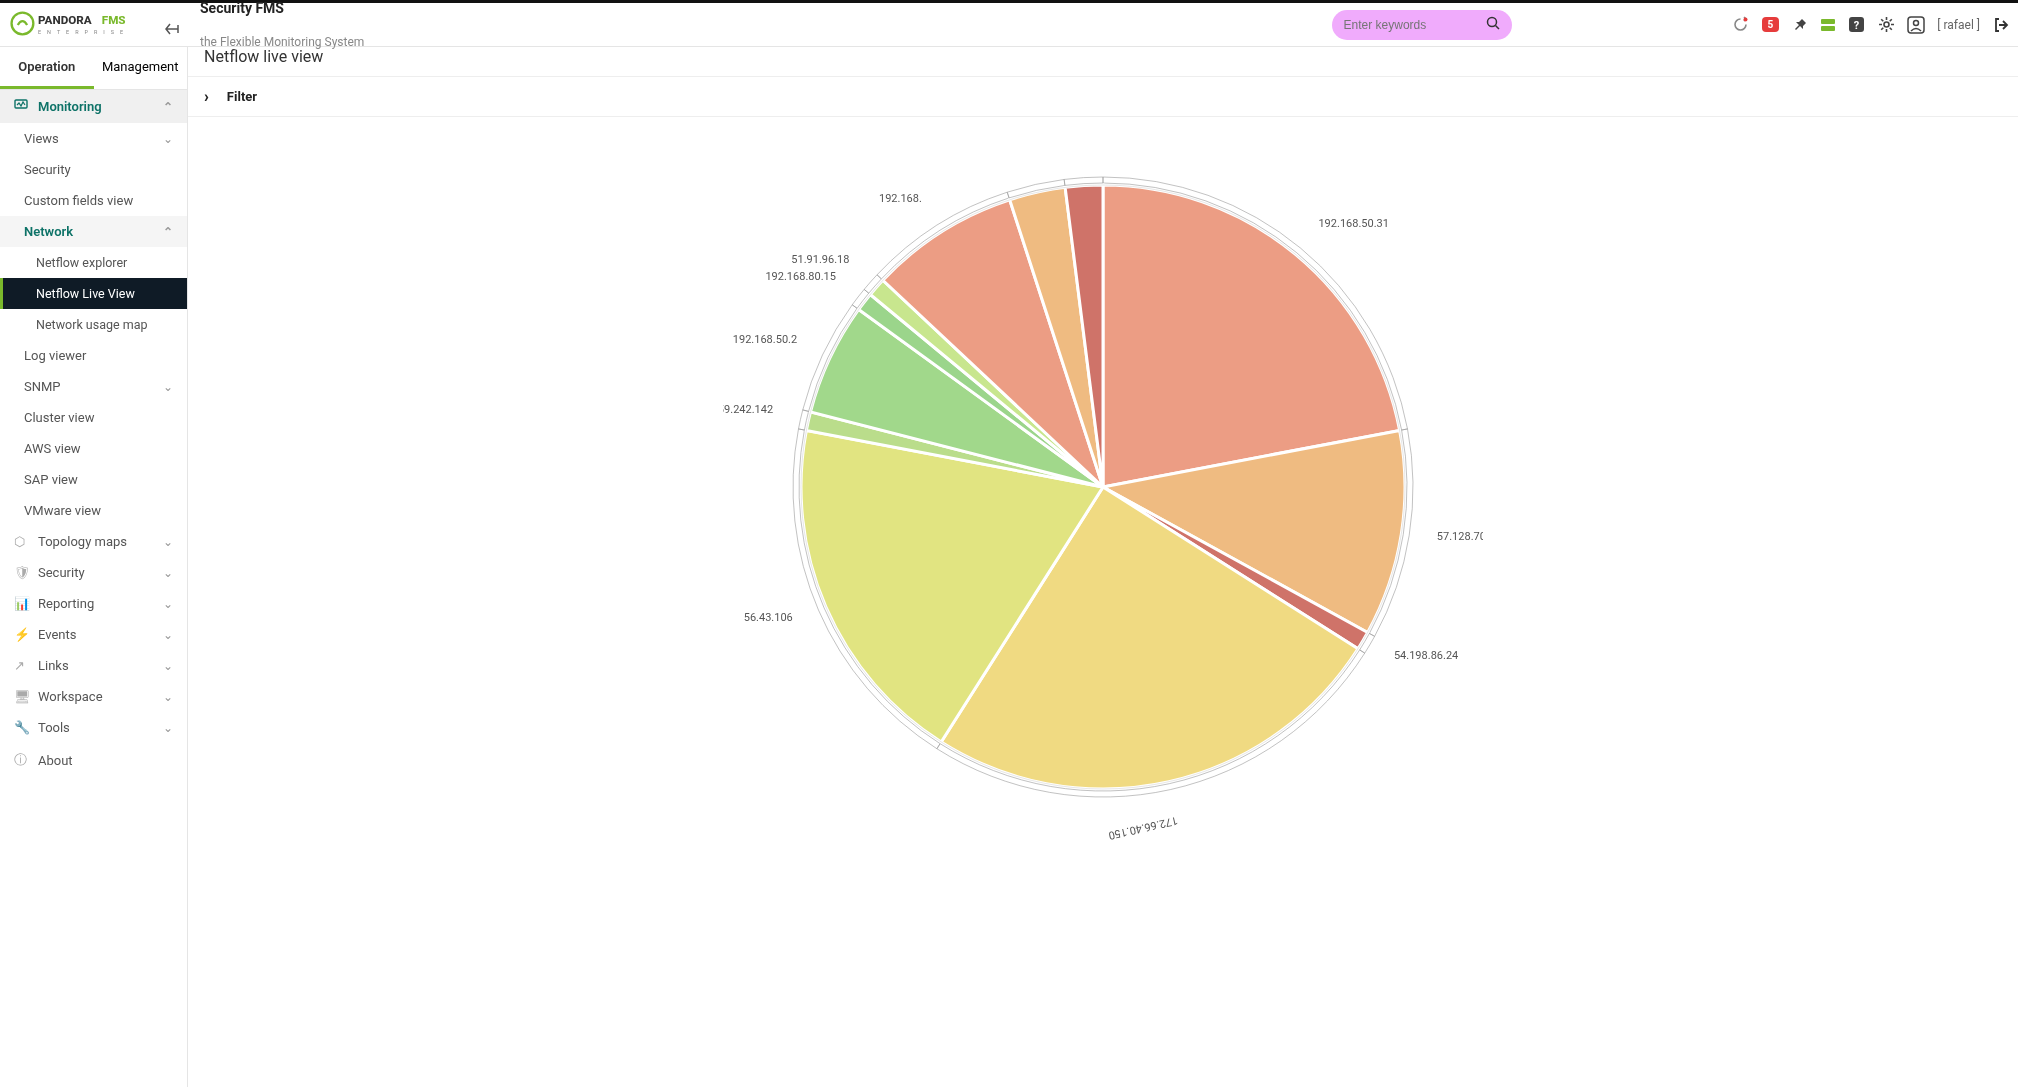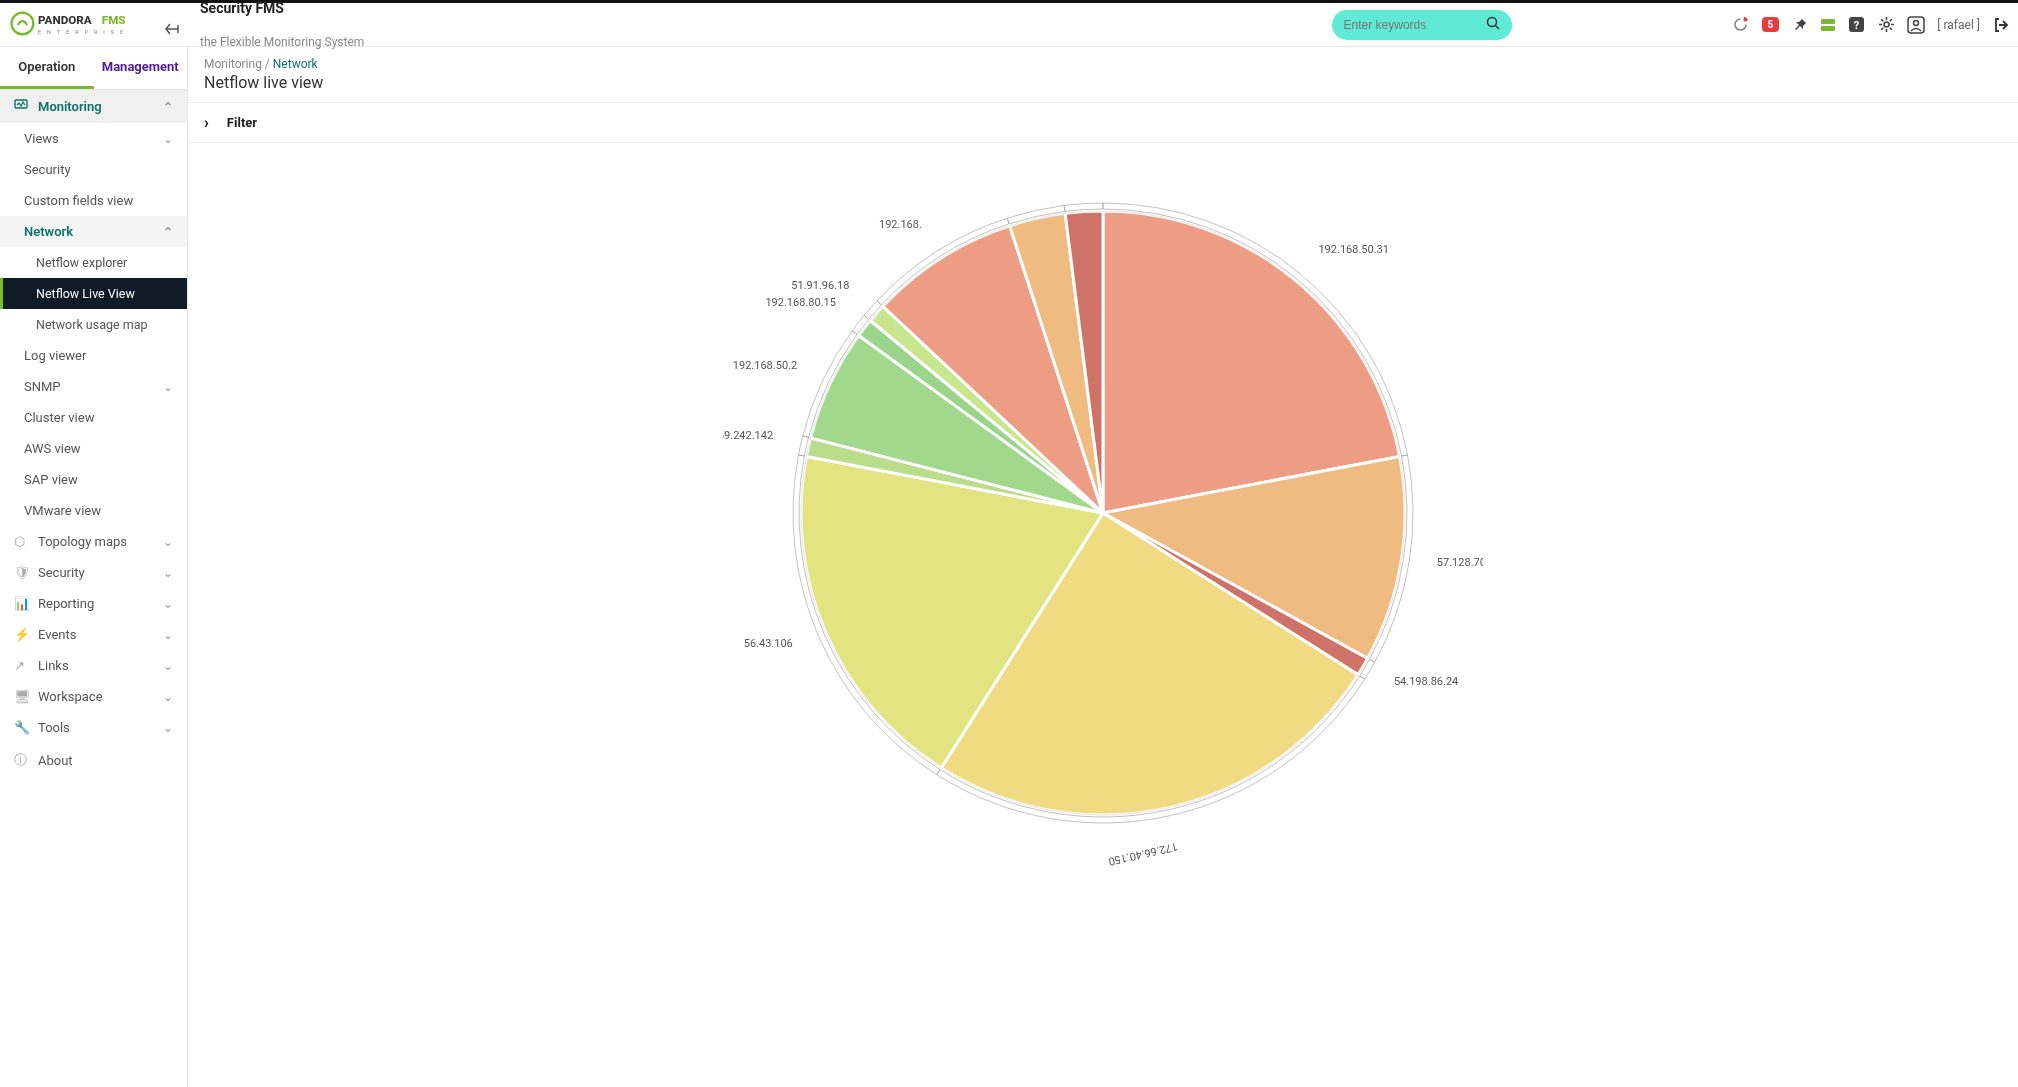--- a/index.html
+++ b/index.html
@@ -6,33 +6,33 @@
 body { font-family: -apple-system, BlinkMacSystemFont, "Segoe UI", Roboto, sans-serif; font-size: 13px; color: #333; background: #fff; }
 .topbar { height: 3px; background: #111; }
 .header { display: flex; align-items: center; height: 44px; border-bottom: 1px solid #e5e5e5; padding: 0 8px 0 0; }
 .logo-wrap { display: flex; align-items: flex-end; width: 188px; padding-left: 10px; }
 .logo-svg { height: 28px; }
 .collapse-icon { margin-left: auto; margin-right: 8px; color: #555; cursor: pointer; }
 .title-block { padding-left: 12px; }
 .title-main { font-weight: 700; font-size: 14px; color: #222; }
 .title-sub { font-size: 12px; color: #888; margin-top: 19px; }
 .header-spacer { flex: 1; }
-.search { display: flex; align-items: center; background: #5eead4; border-radius: 18px; height: 30px; padding: 0 12px; width: 180px; }
+.search { display: flex; align-items: center; background: #f0abfc; border-radius: 18px; height: 30px; padding: 0 12px; width: 180px; }
 .search input { border: none; background: transparent; outline: none; font-size: 12px; color: #555; width: 100%; }
 .search-icon { margin-left: 6px; color: #333; }
 .header-icons { display: flex; align-items: center; gap: 12px; margin-left: 220px; }
 .h-ico { width: 18px; height: 18px; display: flex; align-items: center; justify-content: center; color: #555; }
 .badge-red { background: #e63c3c; color: #fff; border-radius: 4px; font-size: 10px; font-weight: 700; padding: 2px 6px; }
 .traffic-icon { display: flex; flex-direction: column; gap: 2px; }
 .traffic-icon span { width: 14px; height: 5px; border-radius: 1px; }
 .user-label { font-size: 12px; color: #666; }
 .layout { display: flex; height: calc(100vh - 47px); }
 .sidebar { width: 188px; border-right: 1px solid #e5e5e5; background: #fff; overflow-y: auto; flex-shrink: 0; }
 .tabs { display: flex; border-bottom: 1px solid #e5e5e5; }
-.tab { flex: 1; text-align: center; padding: 12px 0; font-size: 13px; color: #4c1d95; cursor: pointer; font-weight: bold; }
+.tab { flex: 1; text-align: center; padding: 12px 0; font-size: 13px; color: #000000; cursor: pointer; }
 .tab.active { color: #333; font-weight: 600; border-bottom: 3px solid #7ab92c; }
 .nav-item { display: flex; align-items: center; padding: 8px 14px; cursor: pointer; color: #555; font-size: 13px; }
 .nav-item.section { font-weight: 600; color: #0d7267; background: #f0f0f0; }
 .nav-item.sub { padding-left: 24px; }
 .nav-item.sub2 { padding-left: 36px; font-size: 12.5px; }
 .nav-item.active { background: #0f1b26; color: #fff; border-left: 3px solid #7ab92c; padding-left: 33px; }
 .nav-item.open { color: #0d7267; font-weight: 600; background: #f5f5f5;}
 .nav-chevron { margin-left: auto; color: #999; font-size: 12px; }
 .nav-icon { width: 16px; margin-right: 8px; color: #aaa; }
 .content { flex: 1; overflow: auto; }
@@ -219,23 +219,20 @@
         <span>Tools</span>
         <span class="nav-chevron">⌄</span>
       </div>
     <div class="nav-item">
         <span class="nav-icon">ⓘ</span>
         <span>About</span>
       </div>
   </div>
 
   <div class="content">
-    <div class="breadcrumbs">
-      <span>Monitoring</span><span> / </span><a href="#">Network</a>
-    </div>
     <div class="page-title">Netflow live view</div>
     <div class="filter-bar">
       <span class="chev">›</span>
       <span class="lbl">Filter</span>
     </div>
     <div class="chart-area">
       <svg id="pie-chart" class="chart-svg" viewBox="0 0 760 720">
           <path d="M 380 350 L 380 48 A 302 302 0 0 1 676.6507497200639 293.4108429951112 Z" fill="#e78262" fill-opacity="0.78" stroke="#fff" stroke-width="3"></path>
           <path d="M 380 40 A 310 310 0 0 1 684.5090477258934 291.91179247842535 L 678.6153242215214 293.0360803659397 A 304 304 0 0 0 380 46 Z" fill="none" stroke="#999" stroke-width="0.6"></path>
           <text x="595.4493085350572" y="89.56652394178326" class="slice-label" text-anchor="start">192.168.50.31</text>

